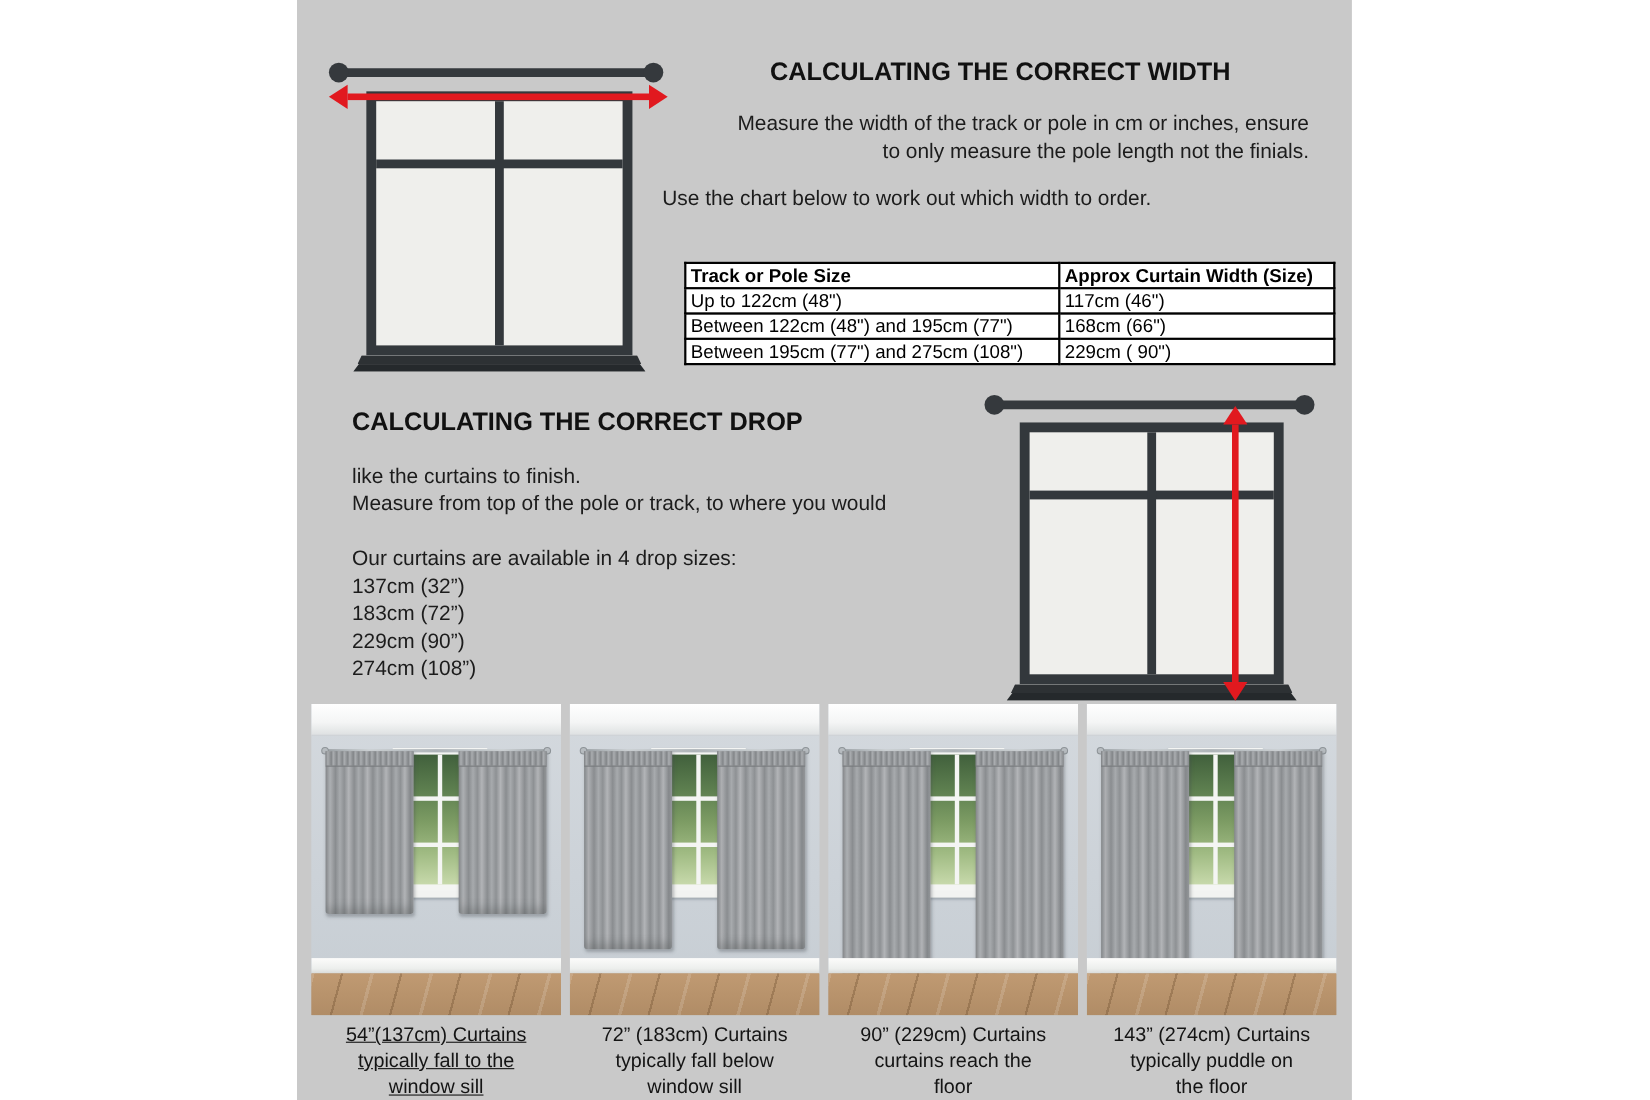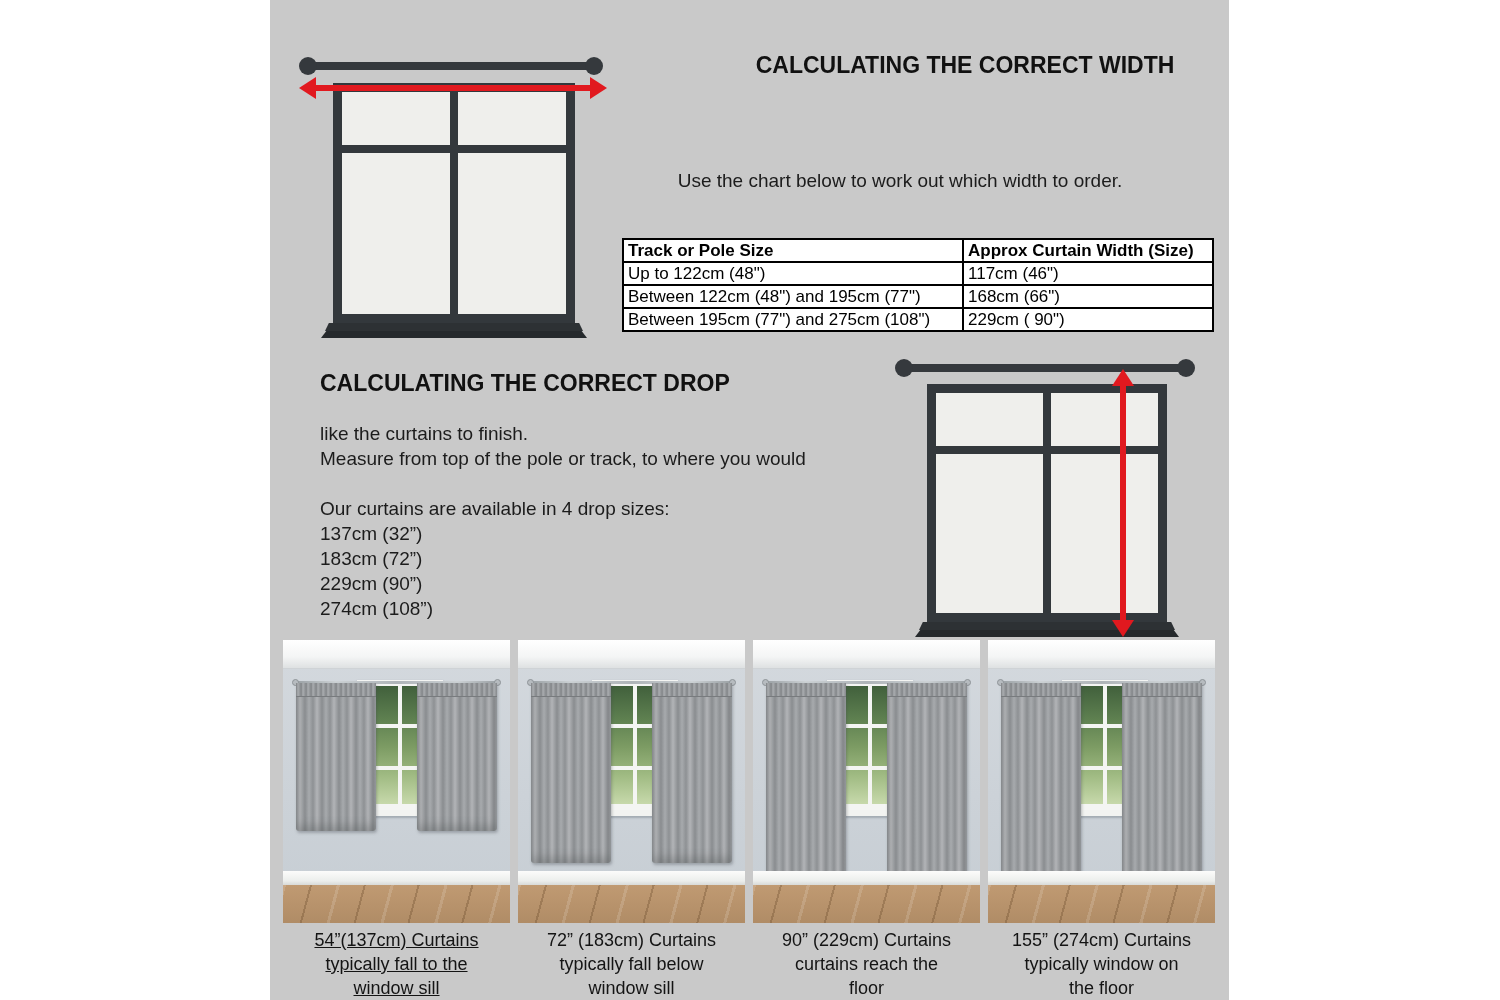--- a/index.html
+++ b/index.html
@@ -2,25 +2,25 @@
 <html><head>
 <meta charset="utf-8">
 <style>
   html,body{margin:0;padding:0;background:#ffffff;}
   .canvas{position:relative;width:1500px;height:1000px;background:#ffffff;overflow:hidden;
           font-family:"Liberation Sans",sans-serif;color:#1b1b1b;}
   .content{position:absolute;left:270px;top:0;width:959px;height:1000px;background:#c9c9c9;}
 
   
   .sec-title{position:absolute;font-size:23px;font-weight:bold;color:#111;white-space:nowrap;}
-  .t-width{left:430px;top:52px;width:530px;text-align:center;}
+  .t-width{left:430px;top:52px;width:530px;}
   .t-drop{left:50px;top:370px;}
   .body-txt{position:absolute;font-size:19px;line-height:26px;color:#1c1c1c;}
   .width-par{left:340px;top:100px;width:580px;text-align:right;}
-  .chart-note{left:332px;top:168px;width:596px;text-align:center;}
+  .chart-note{left:332px;top:168px;width:596px;text-align:left;}
   .drop-par{left:50px;top:421px;line-height:25px;}
   .drop-intro{left:50px;top:496px;line-height:25px;text-align:right;}
   .drop-sizes{left:50px;top:521px;line-height:25px;}
 
   
   .size-table{position:absolute;left:352px;top:238px;width:576px;border-collapse:collapse;
               font-size:17px;table-layout:fixed;}
   .size-table th,.size-table td{border:2px solid #000;background:#fff;padding:0 4px;height:21px;
               text-align:left;white-space:nowrap;overflow:hidden;color:#000;}
   .size-table th{font-weight:bold;}
@@ -115,20 +115,24 @@
     <div class="pole pole-w"></div>
     <div class="win win-w">
       <div class="transom"></div>
       <div class="mullion"></div>
     </div>
     <div class="sill sill-w1"></div>
     <div class="sill sill-w2"></div>
     <div class="arrow-h"></div>
 
     <div class="sec-title t-width">CALCULATING THE CORRECT WIDTH</div>
+    <div class="body-txt width-par">
+      <div>Measure the width of the track or pole in cm or inches, ensure</div>
+      <div>to only measure the pole length not the finials.</div>
+    </div>
     <div class="body-txt chart-note">Use the chart below to work out which width to order.</div>
 
     <table class="size-table">
       <thead>
         <tr>
           <th class="c1">Track or Pole Size</th>
           <th class="c2">Approx Curtain Width (Size)</th>
         </tr>
       </thead>
       <tbody>
@@ -242,19 +246,19 @@
       <div>72” (183cm) Curtains</div>
       <div>typically fall below</div>
       <div>window sill</div>
     </div>
     <div class="caption cap3">
       <div>90” (229cm) Curtains</div>
       <div>curtains reach the</div>
       <div>floor</div>
     </div>
     <div class="caption cap4">
-      <div>155” (274cm) Curtains</div>
-      <div>typically window on</div>
+      <div>143” (274cm) Curtains</div>
+      <div>typically puddle on</div>
       <div>the floor</div>
     </div>
 
   </div>
 </div>
 
 </body></html>

